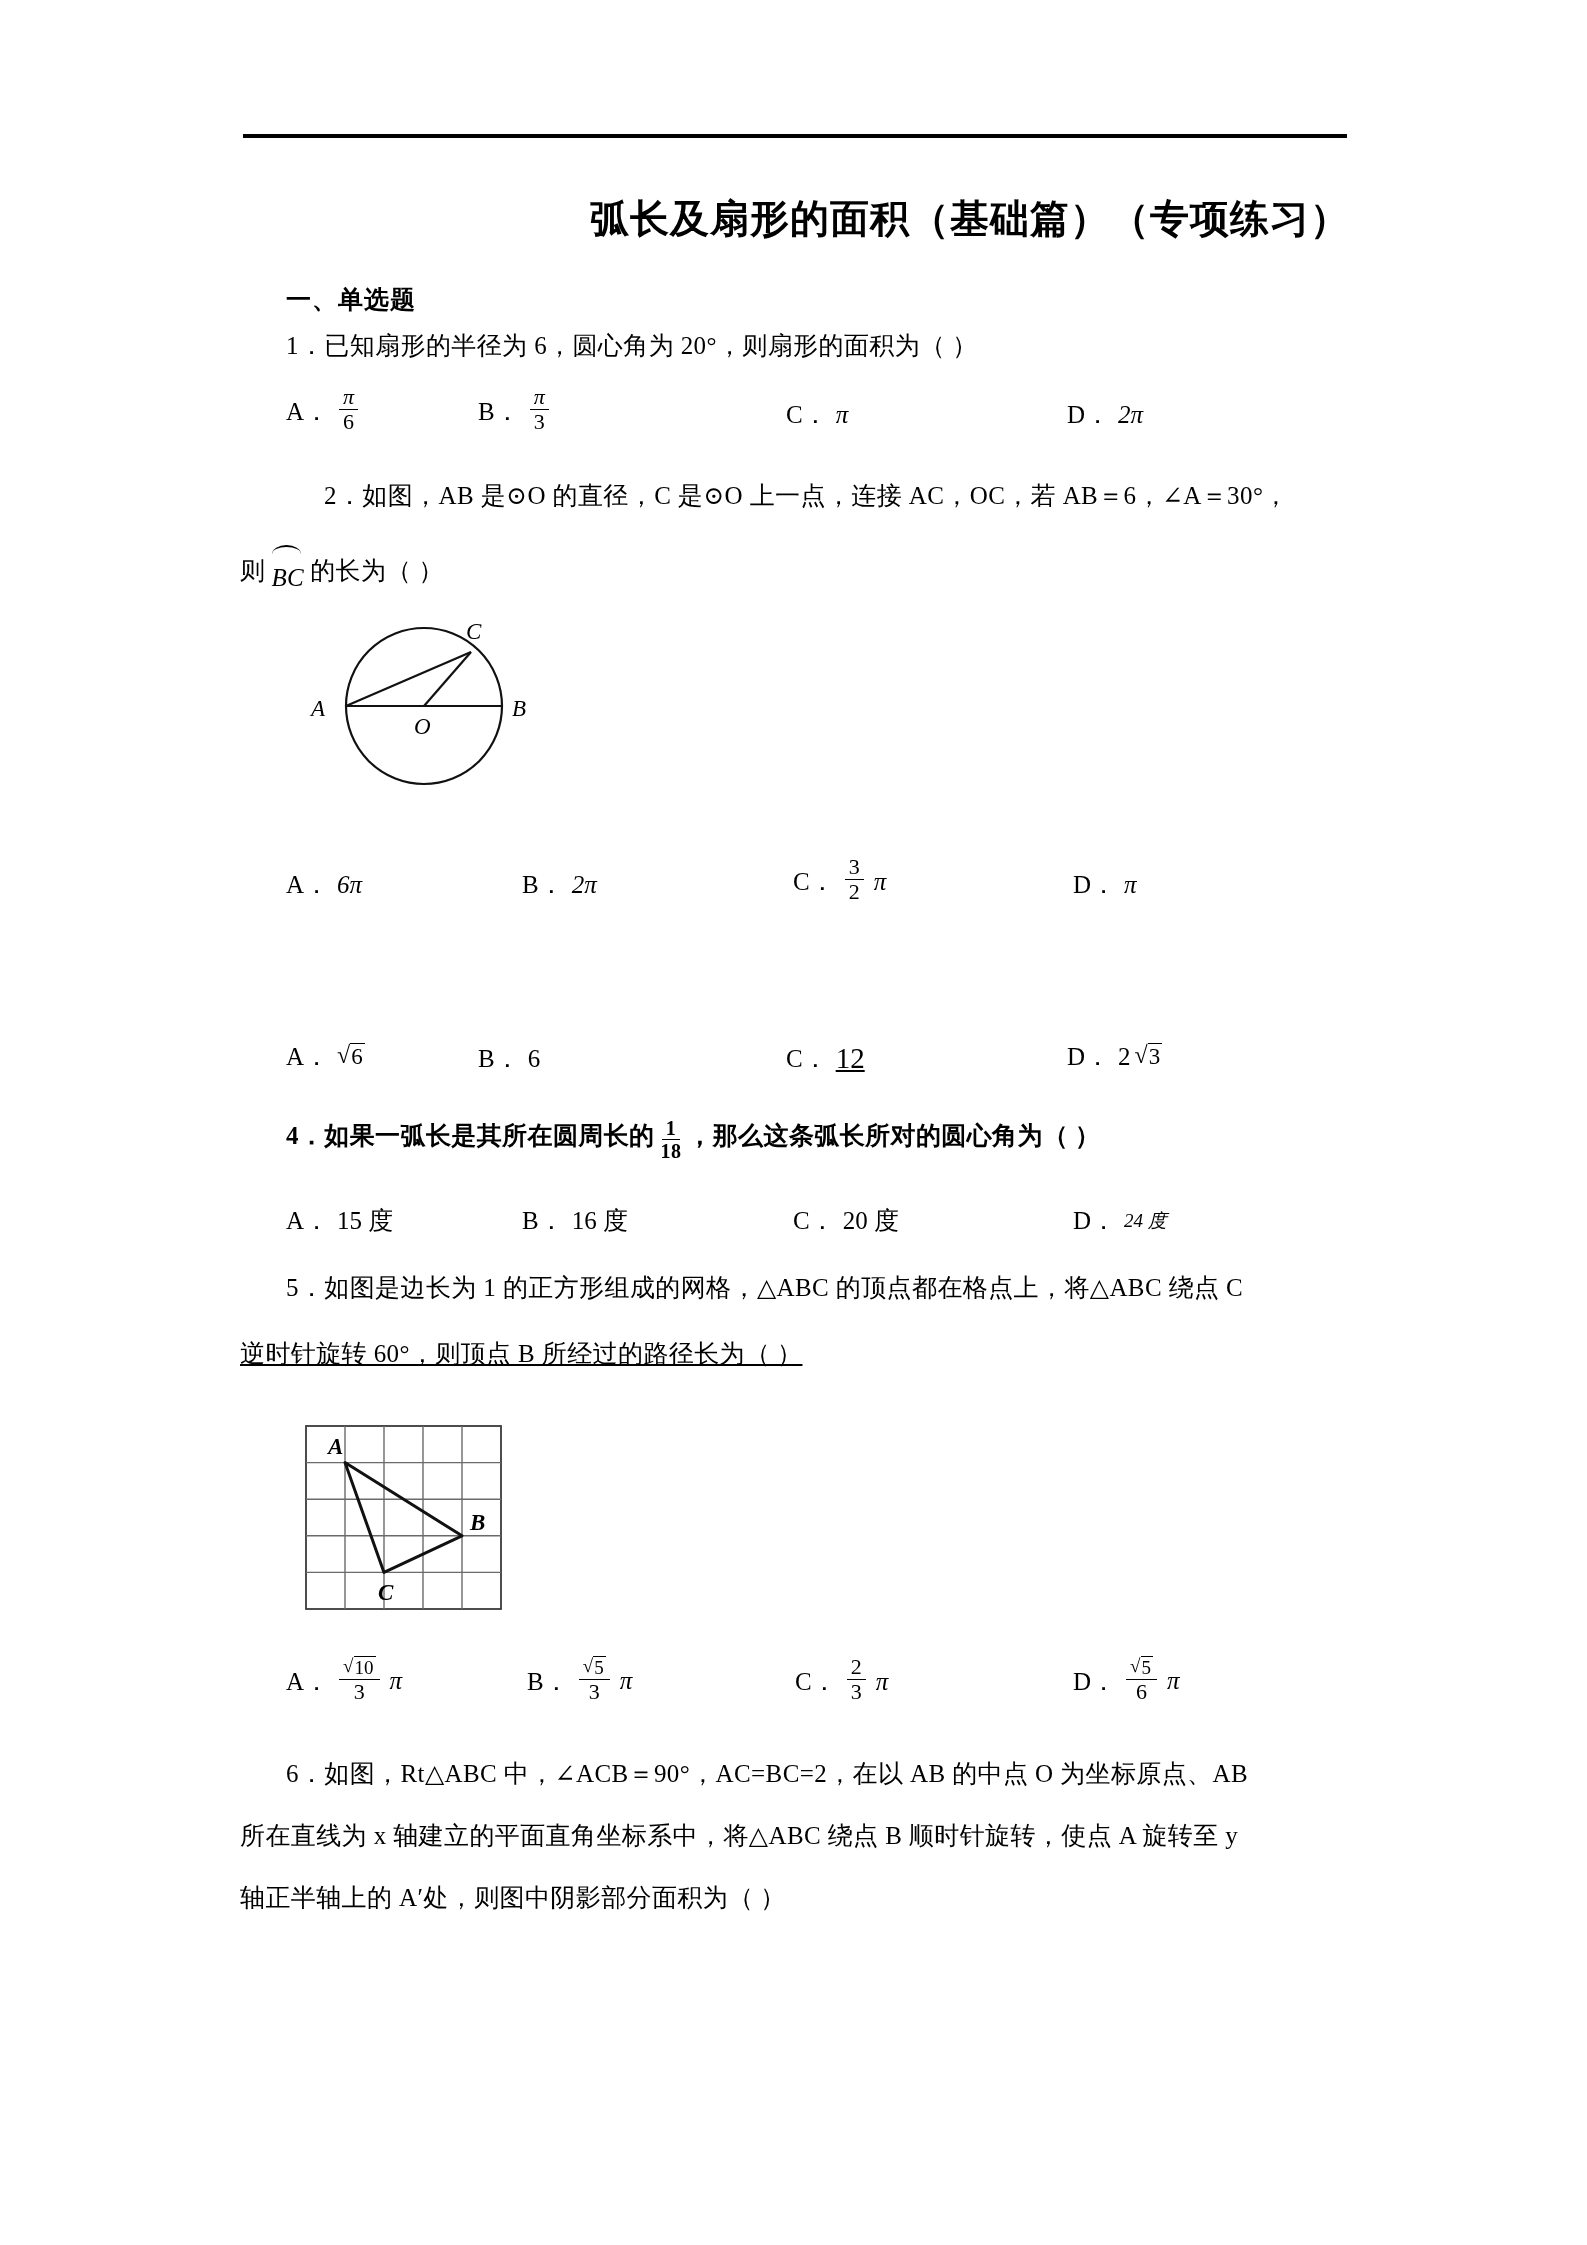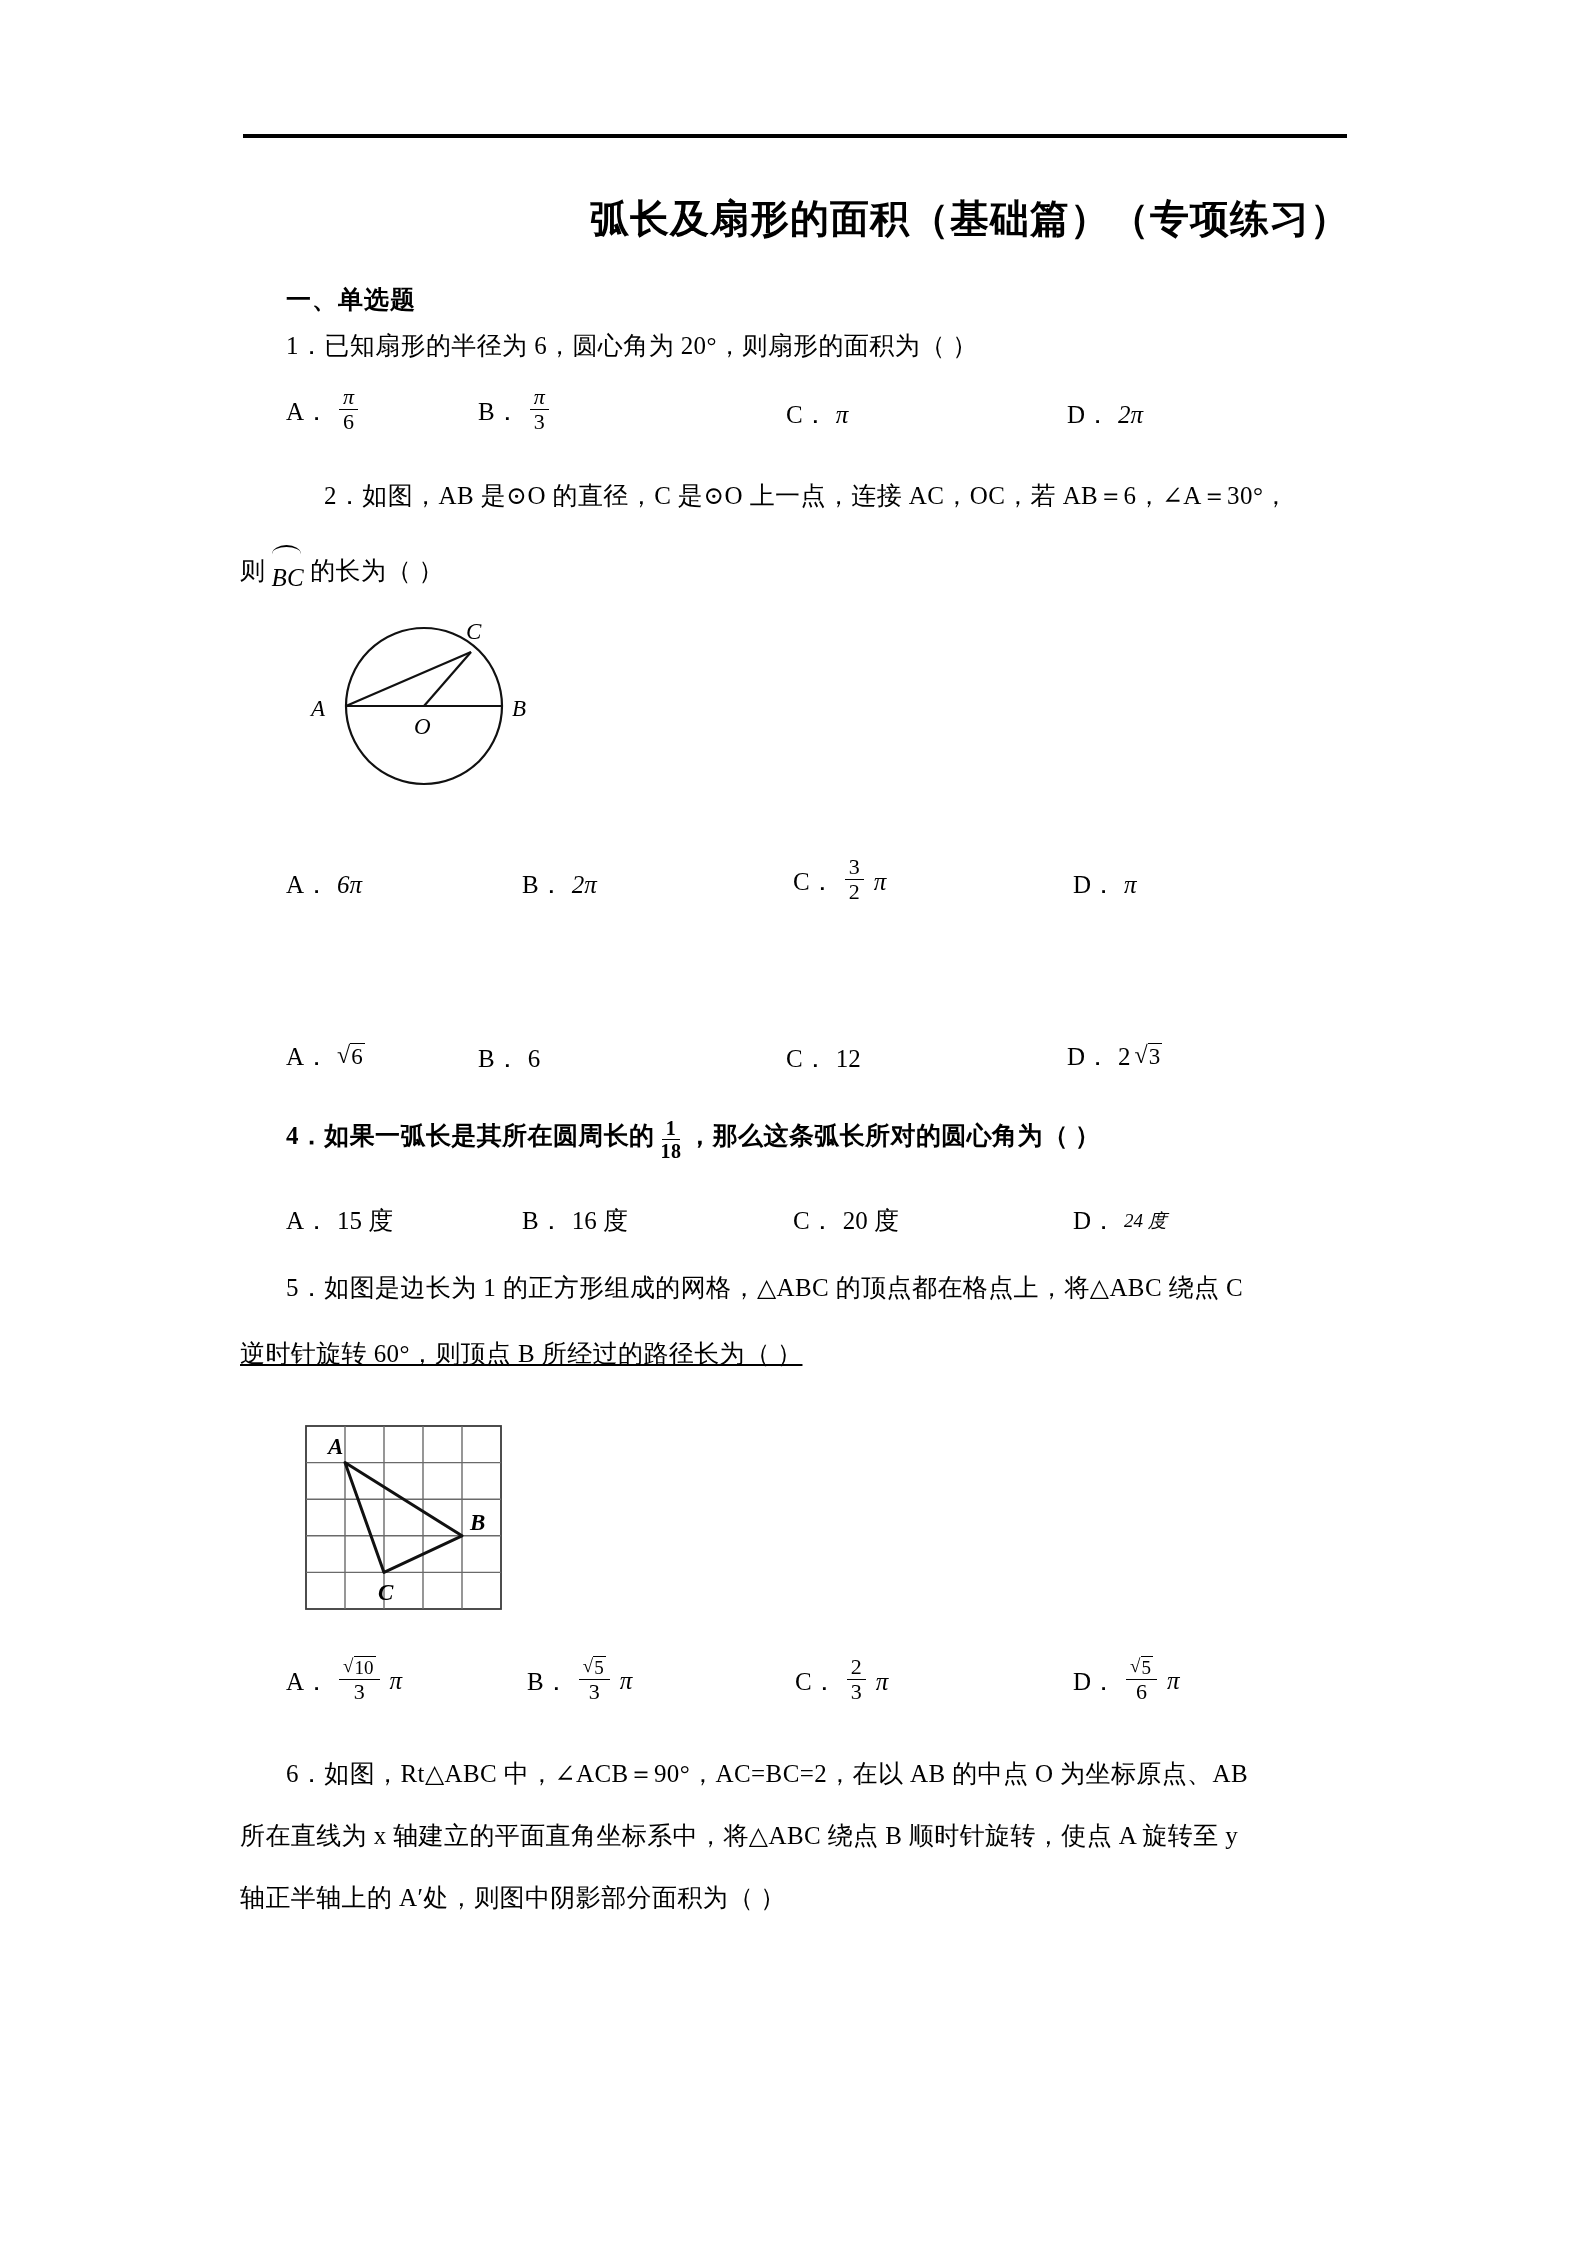--- a/index.html
+++ b/index.html
@@ -200,21 +200,21 @@
       <span class="radical">√</span>
       <span class="rad-body">6</span>
     </span>
   </div>
   <div class="opt" style="left:478px; top:1042px;">
     <span class="opt-letter">B．</span>
     <span style="font-size:25px;">6</span>
   </div>
   <div class="opt" style="left:786px; top:1042px;">
     <span class="opt-letter">C．</span>
-    <span style="font-size:25px;">12</span>
+    <span style="font-size:29px;text-decoration:underline;">12</span>
   </div>
   <div class="opt" style="left:1067px; top:1040px;">
     <span class="opt-letter">D．</span>
     <span style="font-size:25px;">2</span>
     <span class="sqrt" style="margin-left:-4px;">
       <span class="radical">√</span>
       <span class="rad-body">3</span>
     </span>
   </div>
 

